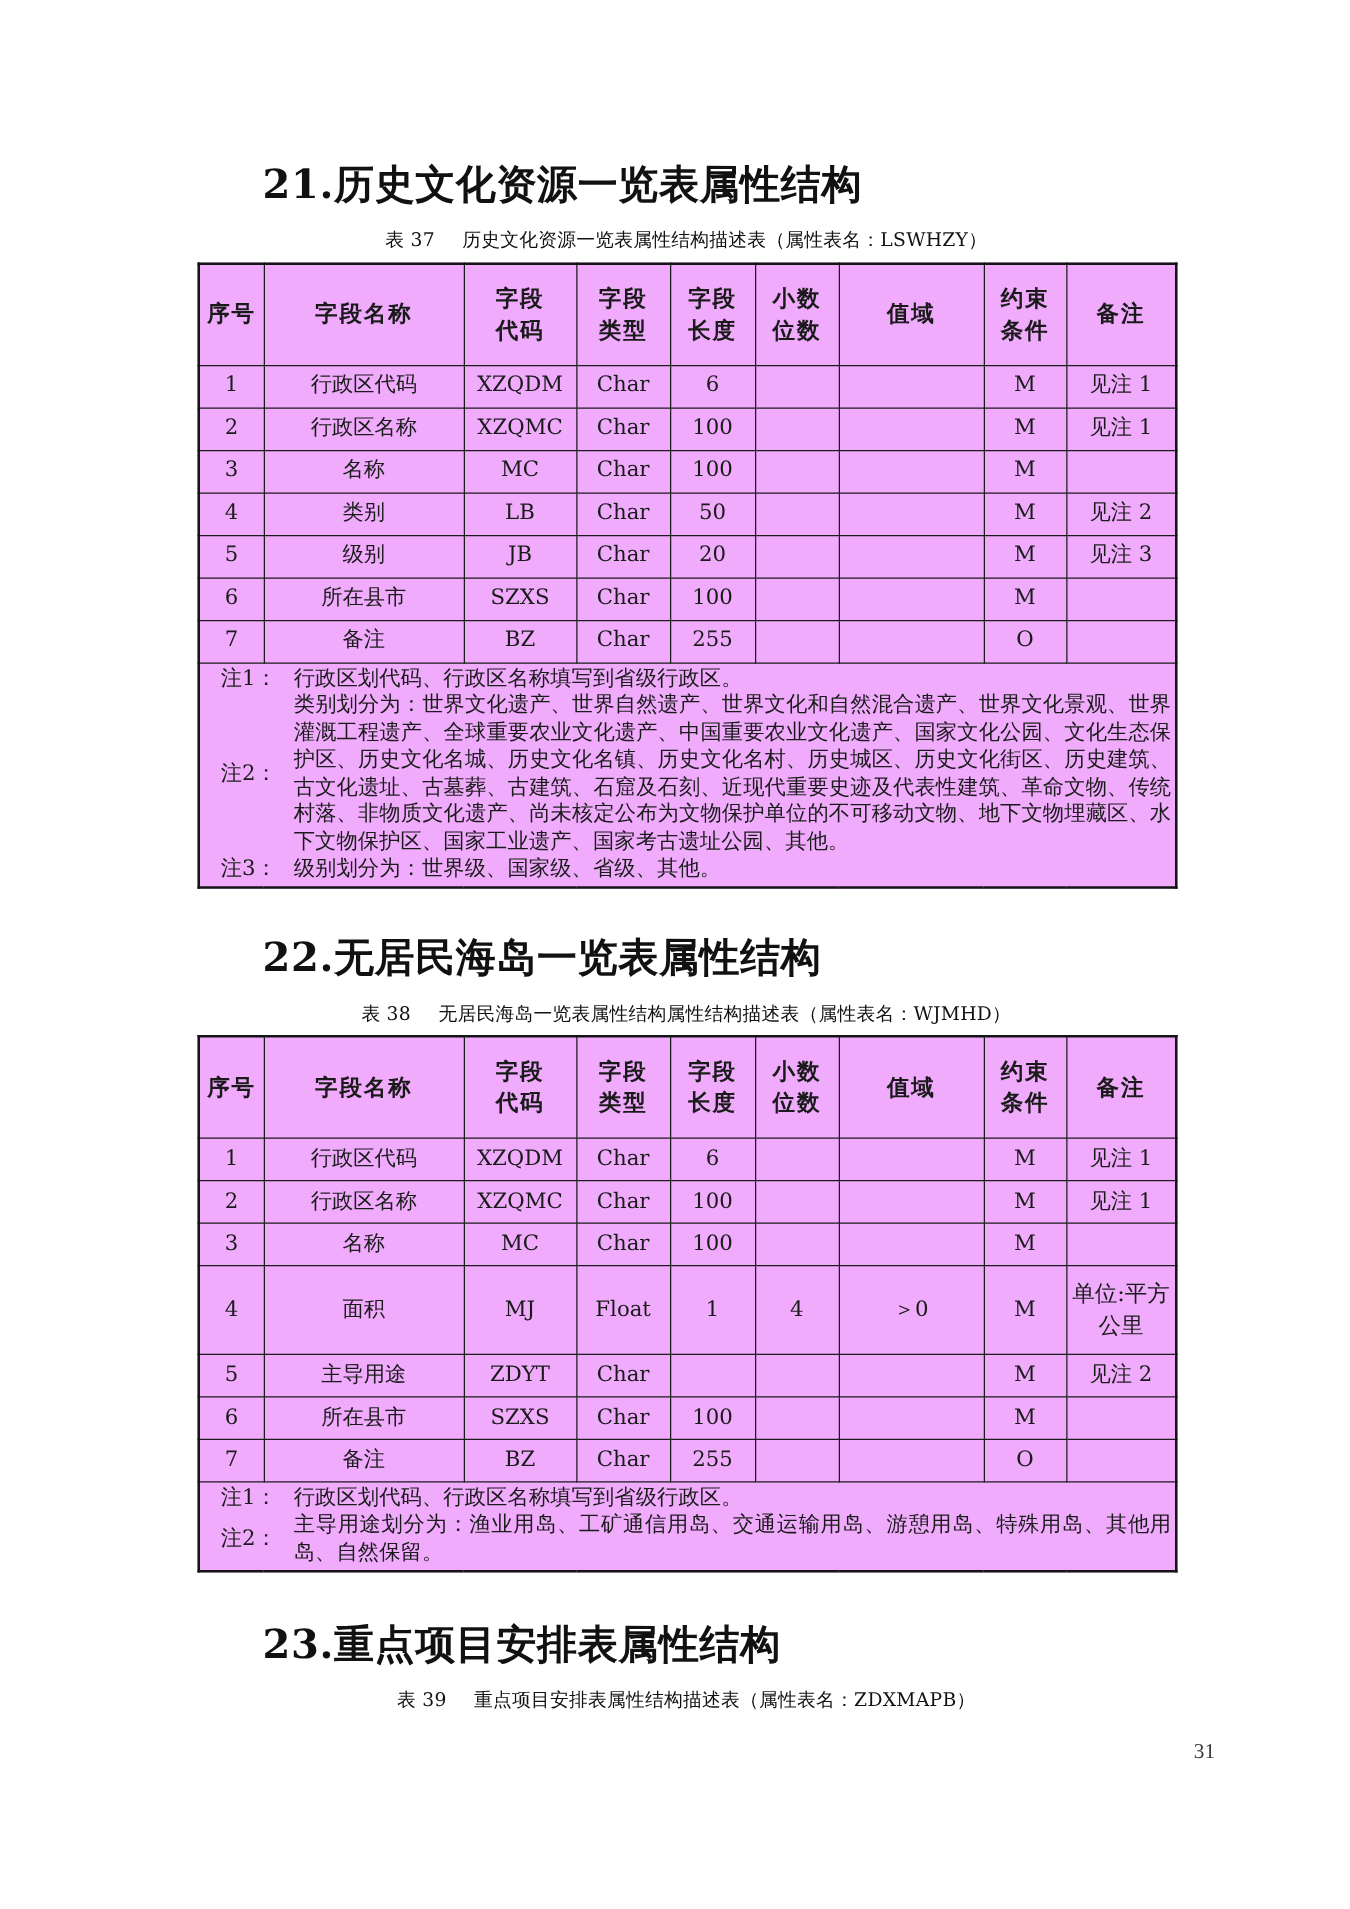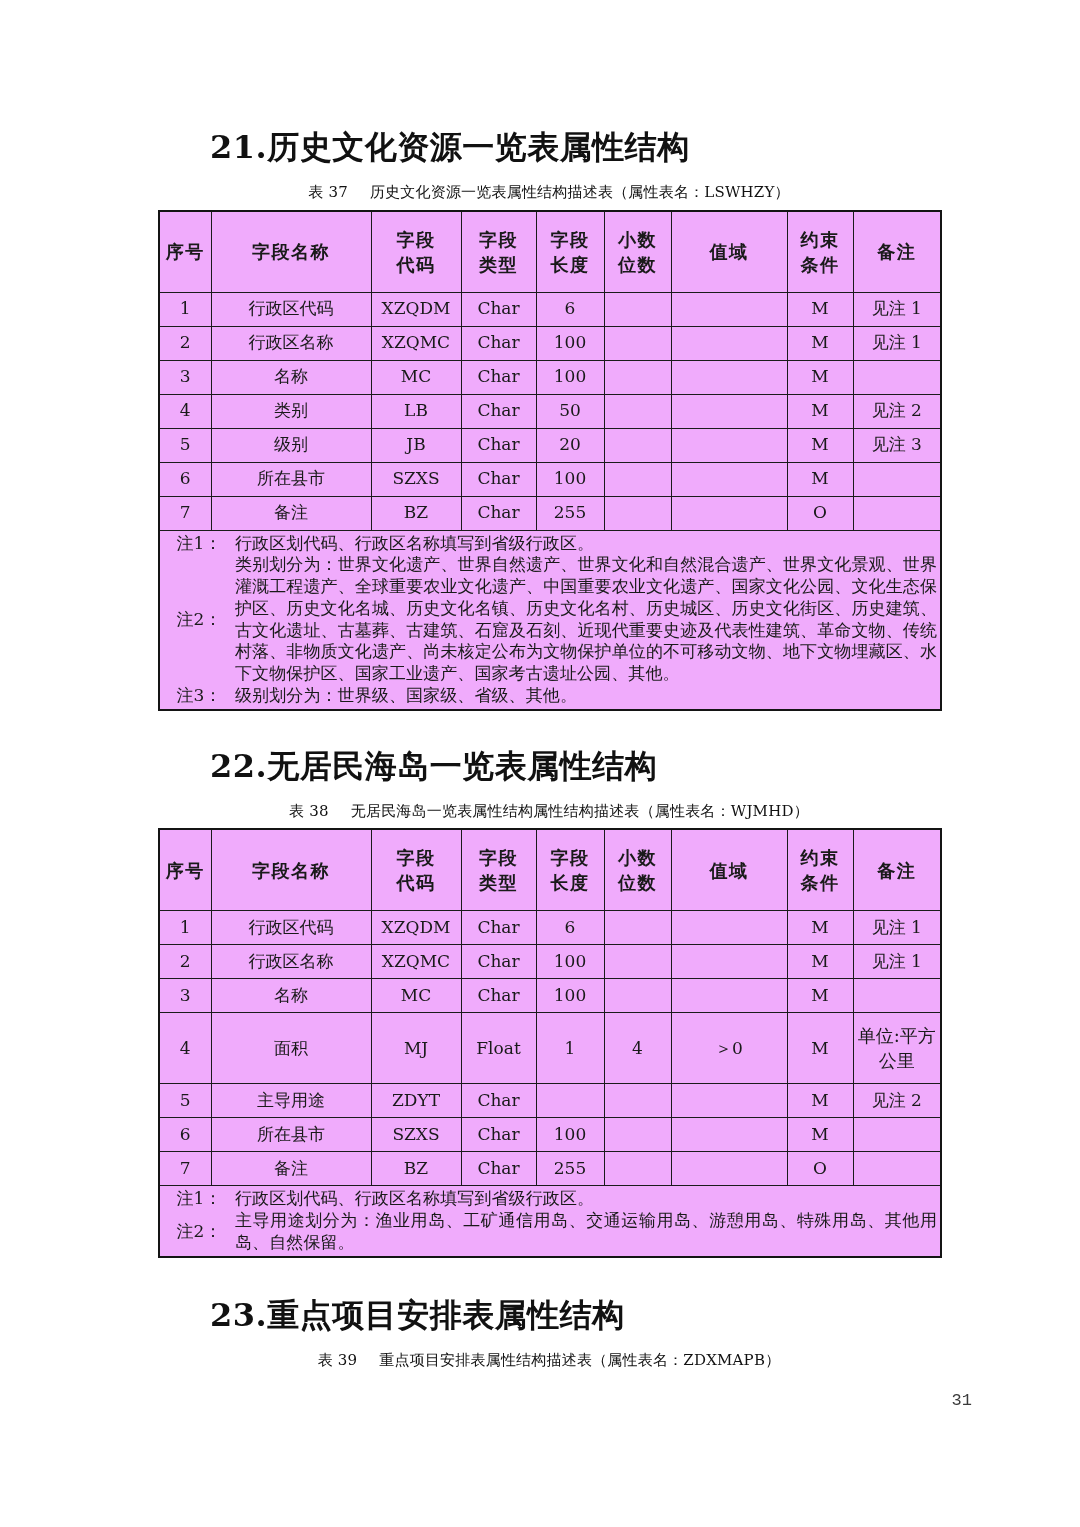--- a/index.html
+++ b/index.html
@@ -135,21 +135,21 @@
 
   .spacer-22 { height: 34px; }
   .spacer-23 { height: 36px; }
 
   .page-number {
     position: absolute;
     right: 108px;
     top: 1391px;
     font-size: 17px;
     color: #3a3a3a;
-    font-family: Liberation Mono, monospace;
+    font-family: Liberation Serif, serif;
   }
 </style>
 </head>
 <body>
 
 <div class="page">
   <div class="content">
 
     <h2 class="section-heading">21.历史文化资源一览表属性结构</h2>
 

